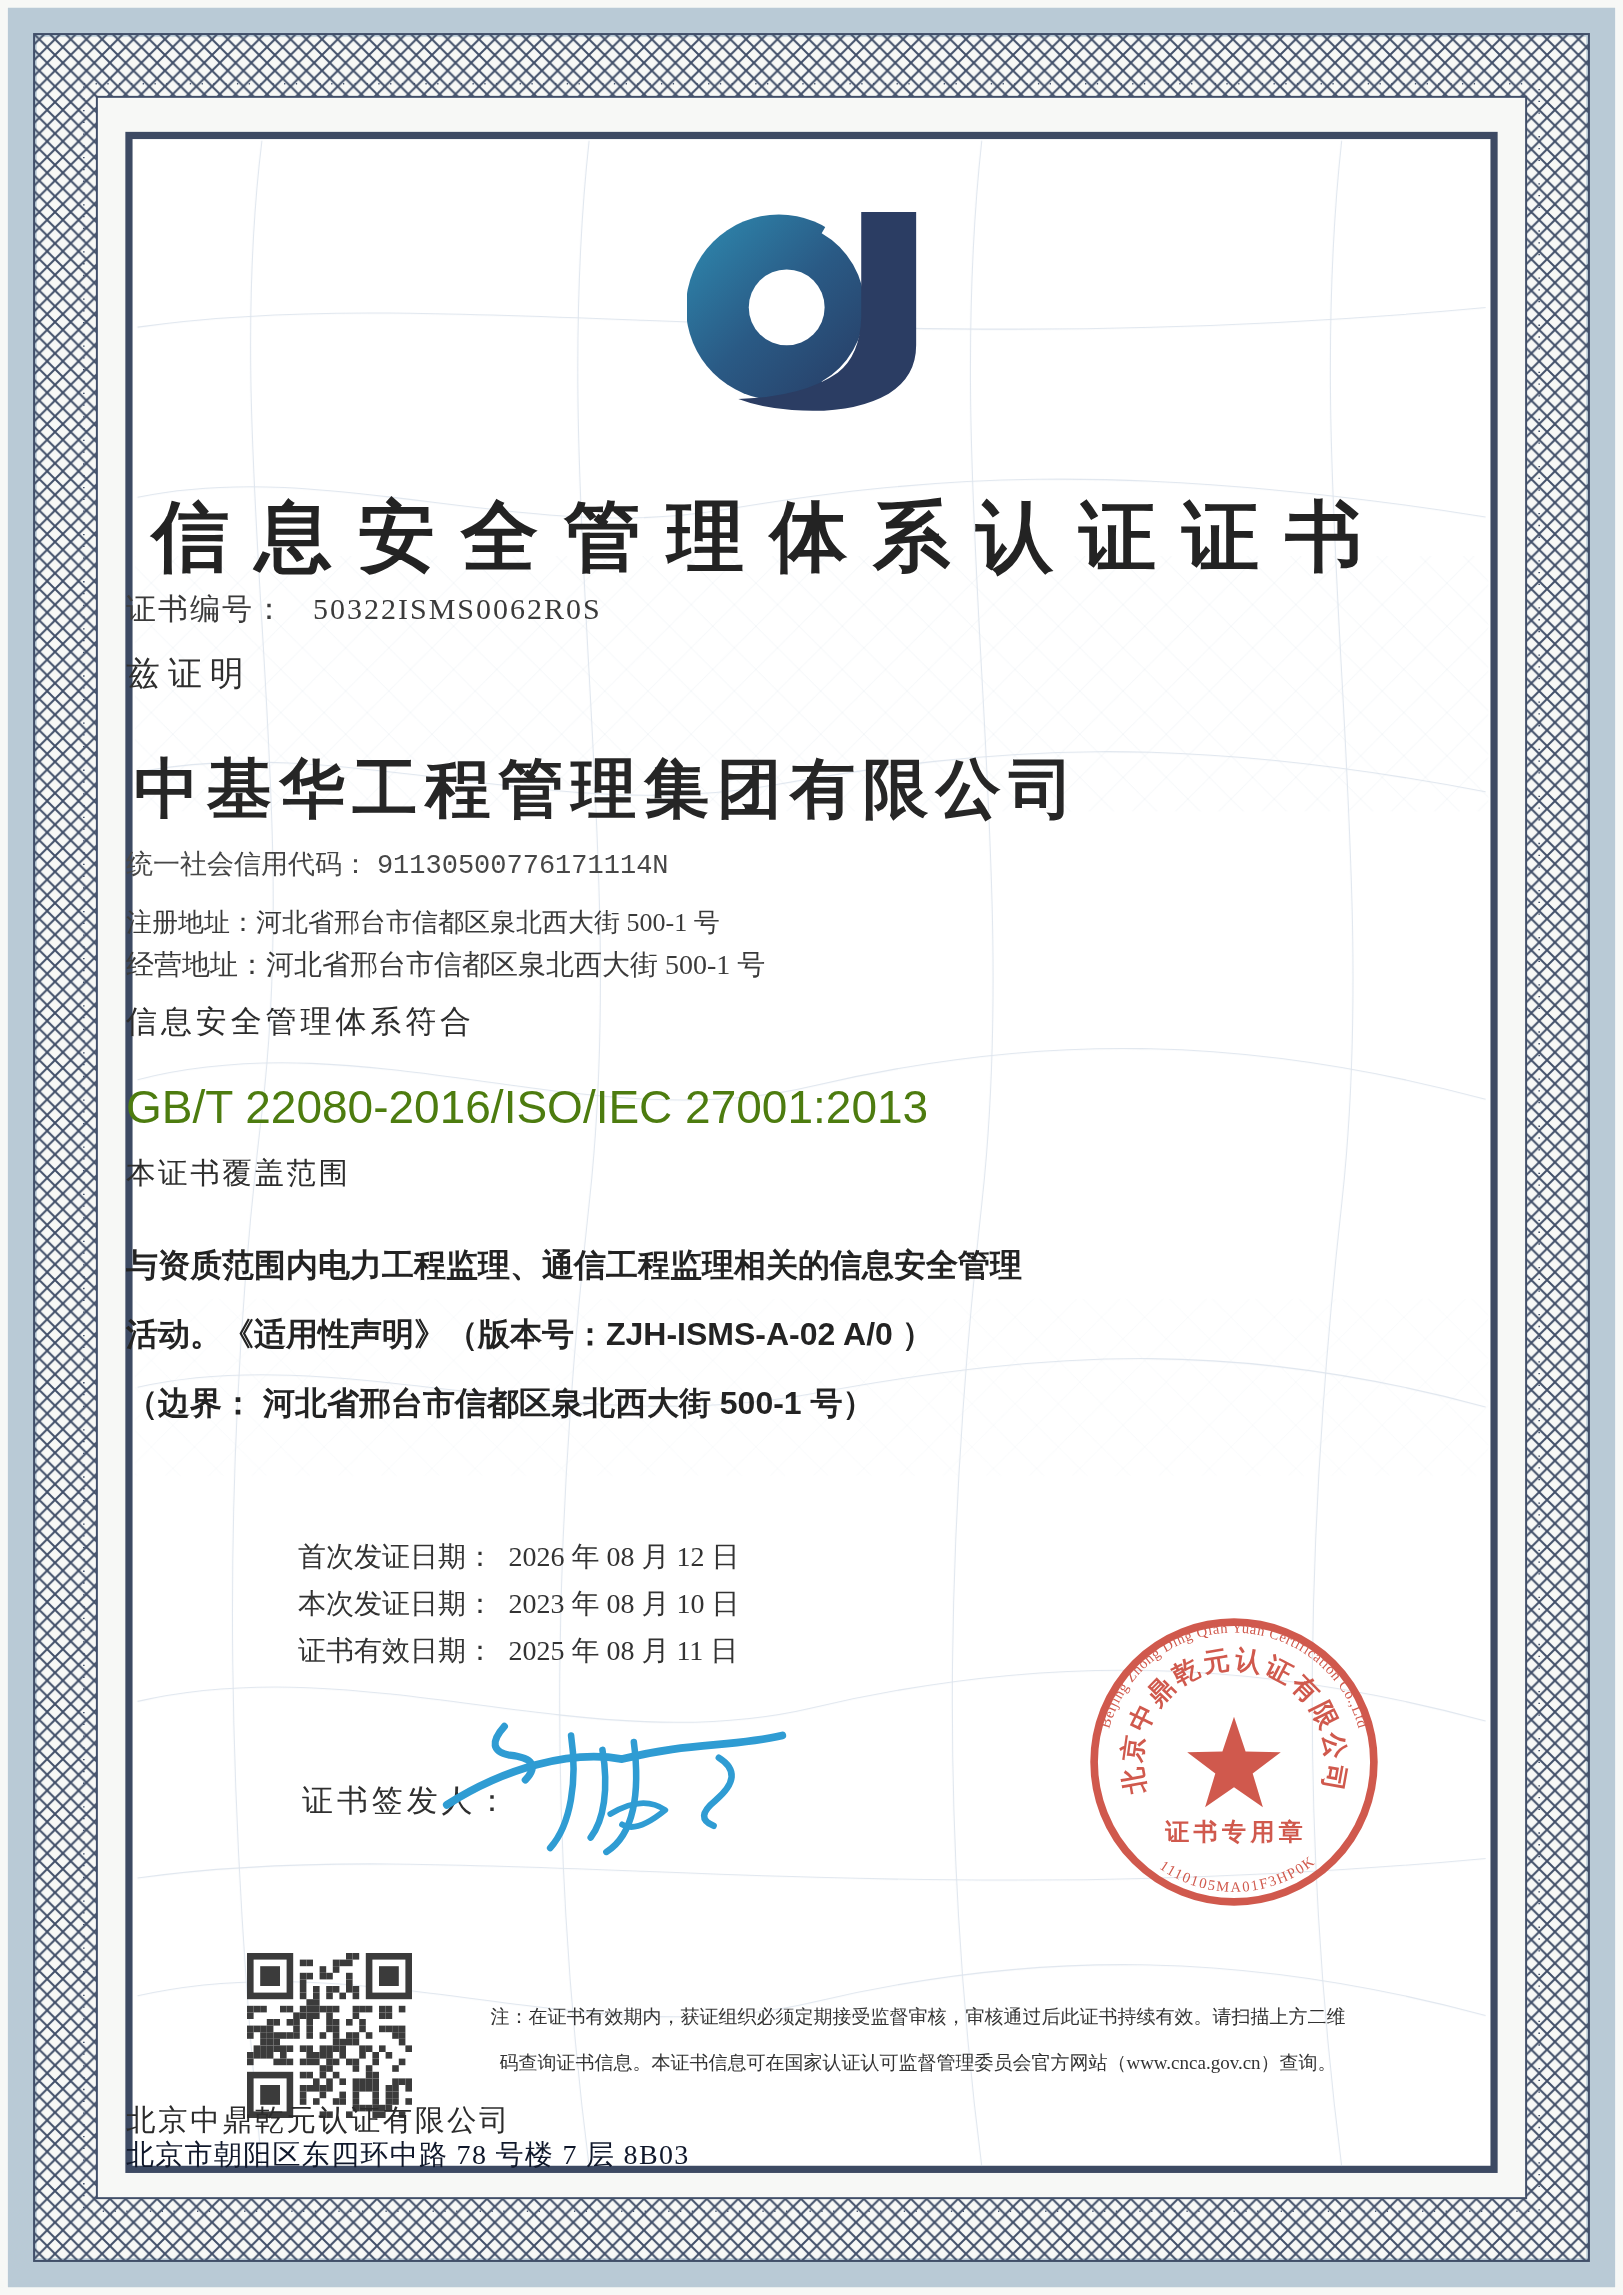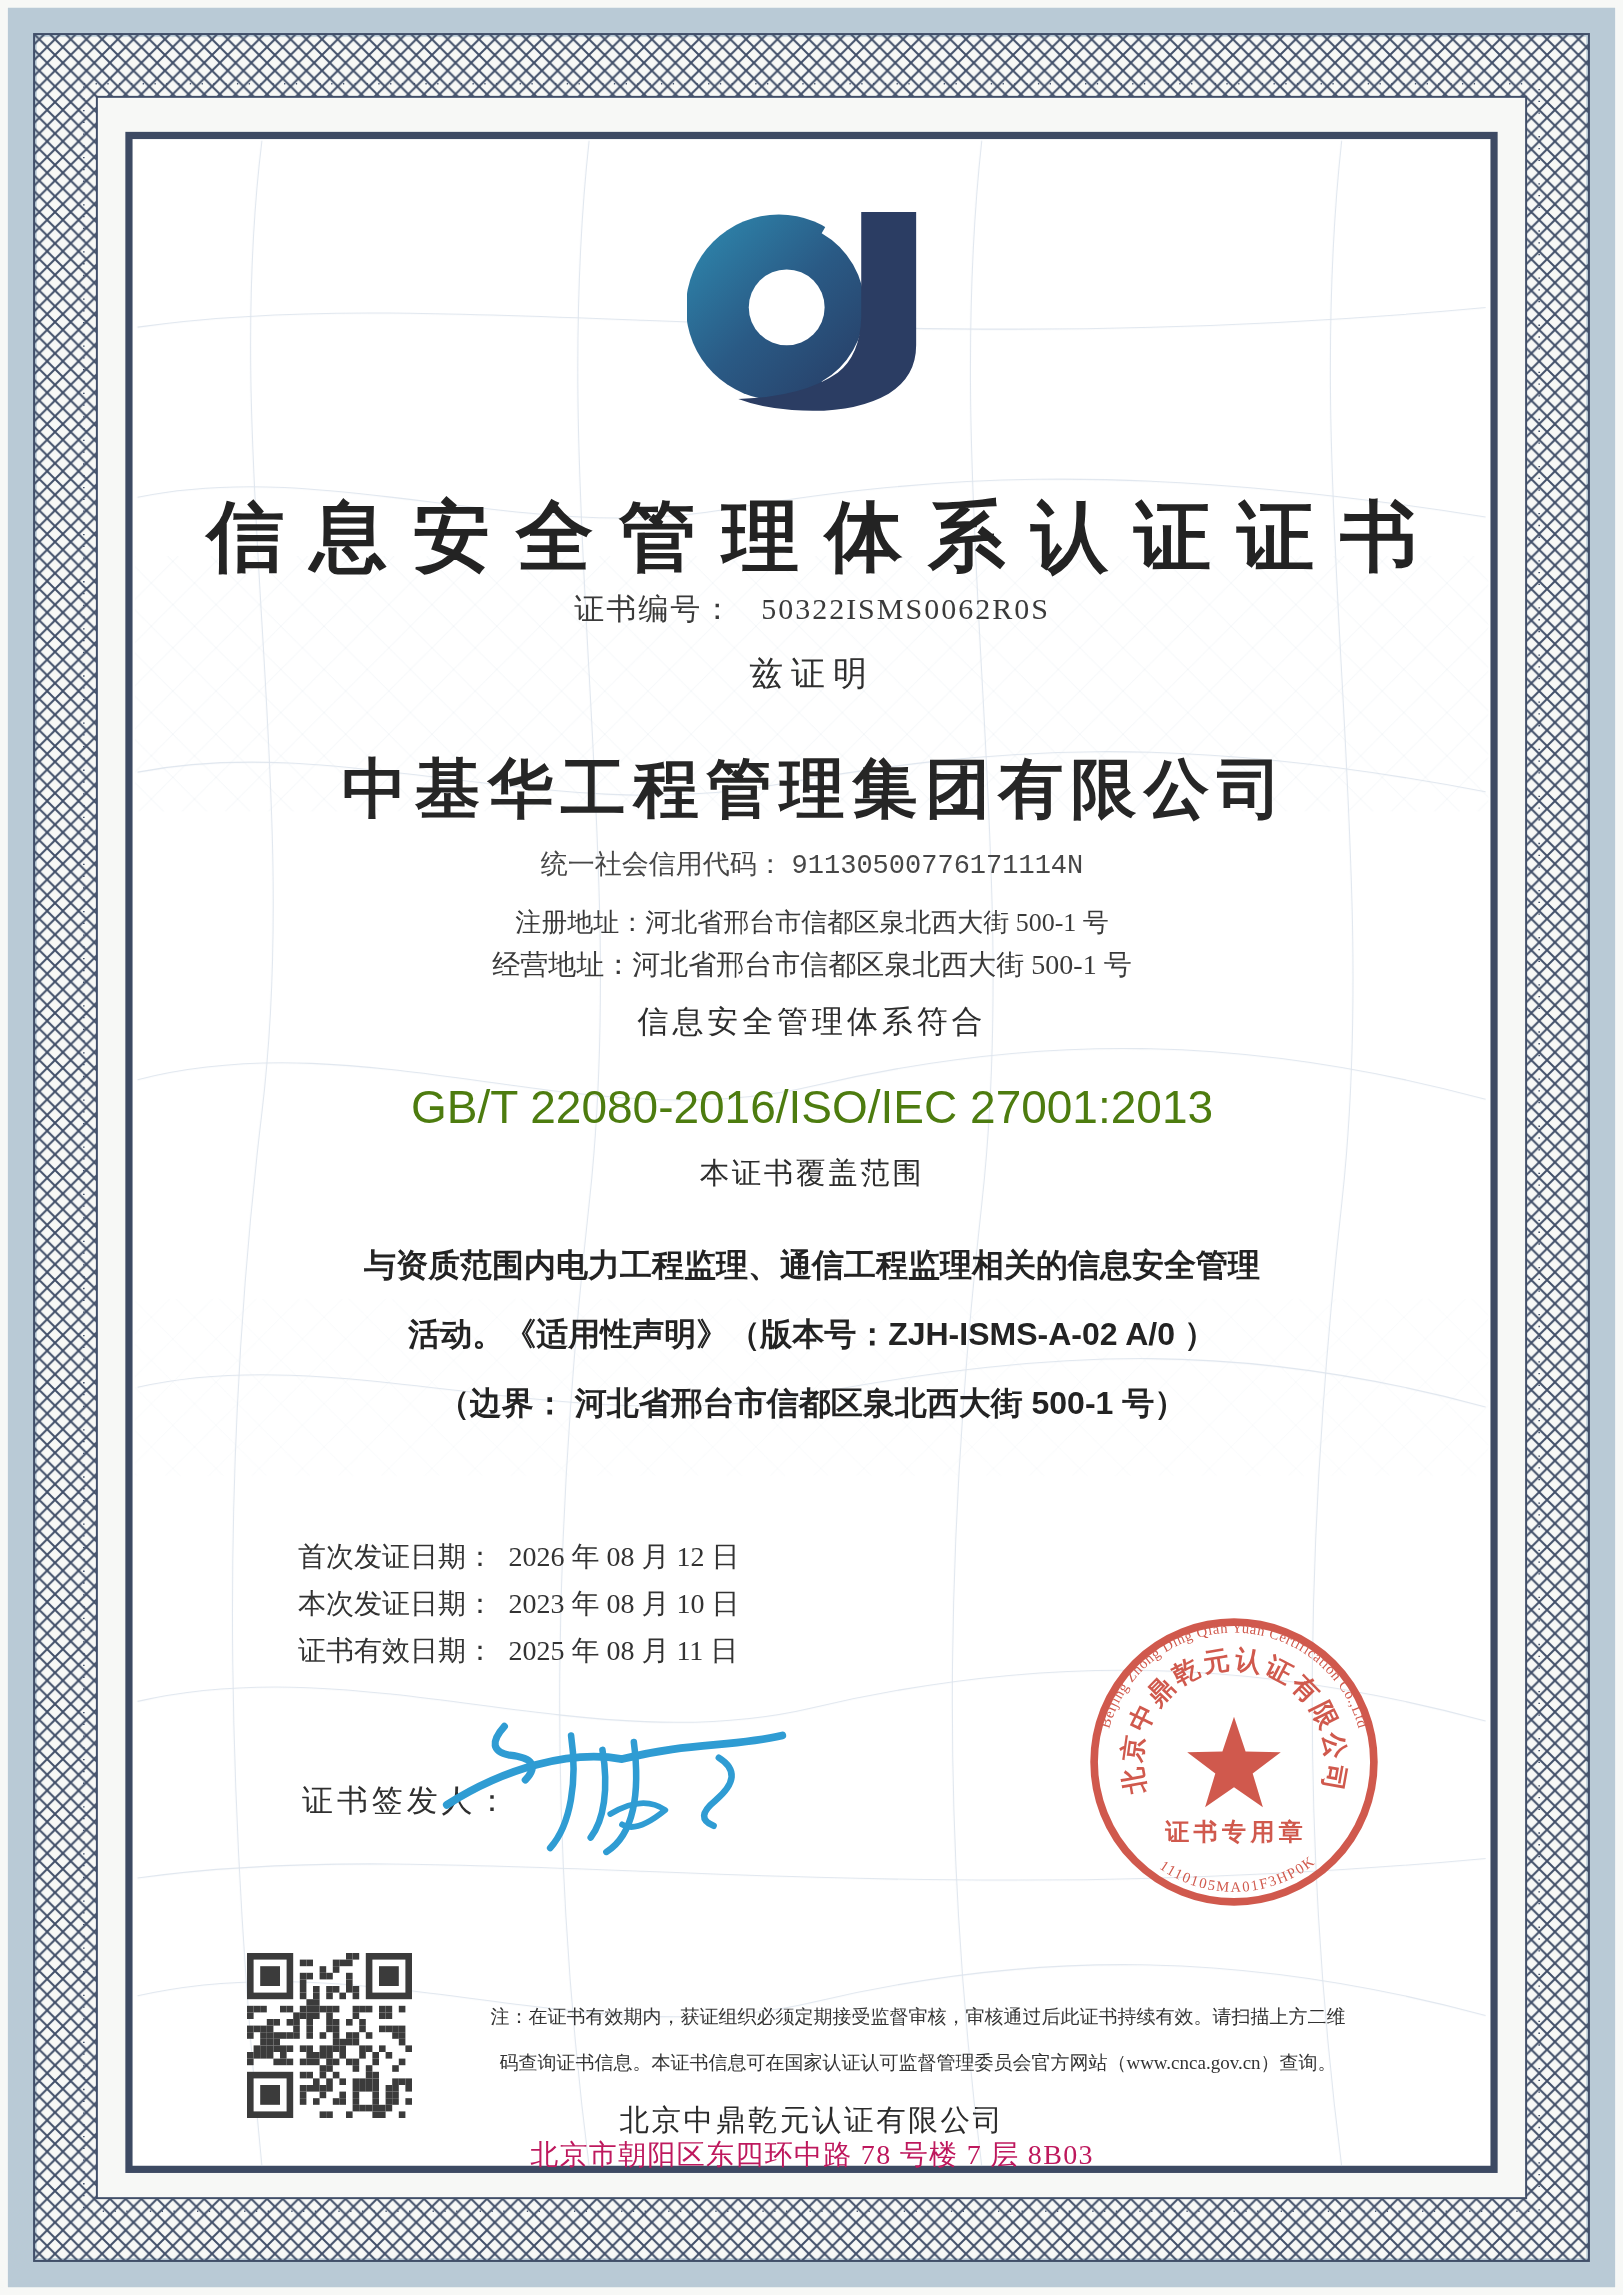--- a/index.html
+++ b/index.html
@@ -1,21 +1,21 @@
 <!DOCTYPE html>
 <html style="font-size:10.5px"><head>
 <meta charset="utf-8">
 <style>
   html,body{margin:0;padding:0}
   body{
     width:1623px;height:2295px;position:relative;background:#f7f8f6;
     font-family:"Liberation Serif","DejaVu Serif",serif;color:#2b2b2b;overflow:hidden;
   }
   .abs{position:absolute}
-  .cline{left:126px;width:1372px;text-align:center;position:absolute;white-space:nowrap}
+  .cline{left:126px;width:1372px;text-align:left;position:absolute;white-space:nowrap}
   .sans{font-family:"Liberation Sans","DejaVu Sans",sans-serif}
   #title{top:486px;font-weight:bold;font-size:77px;letter-spacing:26px;text-indent:26px;color:#232323}
   #certline{top:589px;font-size:30px;color:#3a3a3a;letter-spacing:2px}
   #certline .val{margin-left:27px}
   #hereby{top:651px;font-size:34px;letter-spacing:7.9px;color:#2f2f2f}
   #company{top:745px;font-weight:bold;font-size:65px;letter-spacing:7.9px;text-indent:7.9px;color:#262626}
   #credit{top:846px;font-size:27px;color:#474747}
   #credit .val{margin-left:7.9px;font-family:Liberation Mono, monospace}
   #addr1{top:905px;font-size:26px;color:#3a3a3a}
   #addr2{top:946px;font-size:28px;color:#3a3a3a}
@@ -24,21 +24,21 @@
   #scopecap{top:1154px;font-size:29.5px;letter-spacing:2.6px;color:#2d2d2d}
   #scope{top:1231px;font-weight:bold;font-size:32px;line-height:69px;color:#232323}
   #dates{left:298px;top:1533px;position:absolute;font-size:28px;line-height:47px;color:#333;white-space:nowrap}
   #dates .dval{margin-left:14.4px}
   #signer{left:302px;top:1780px;position:absolute;font-size:31px;letter-spacing:3.9px;color:#2f2f2f}
   #signature{left:406px;top:1695px;position:absolute}
   #seal{left:1081px;top:1609px;position:absolute;opacity:.95}
   #qr{left:247px;top:1953px;position:absolute}
   #note{left:427px;top:1994px;position:absolute;width:982px;font-size:19px;line-height:46px;color:#333;text-align:center;white-space:nowrap}
   #fcompany{top:2101px;font-size:29.5px;letter-spacing:2.6px;color:#2b2b2b}
-  #faddress{top:2136px;font-size:28px;letter-spacing:1.3px;color:#be185d}
+  #faddress{top:2136px;font-size:28px;letter-spacing:1.3px;color:#0f172a}
 </style>
 </head>
 <body>
 
 <svg class="abs" style="left:0;top:0" width="1623" height="2295" viewBox="0 0 2480 3507">
   <defs>
     <pattern id="net" width="24" height="24" patternUnits="userSpaceOnUse">
       <path d="M0 0L24 24M24 0L0 24" stroke="#414f69" stroke-width="3" fill="none"></path>
     </pattern>
     <pattern id="lat" width="66" height="66" patternUnits="userSpaceOnUse">

